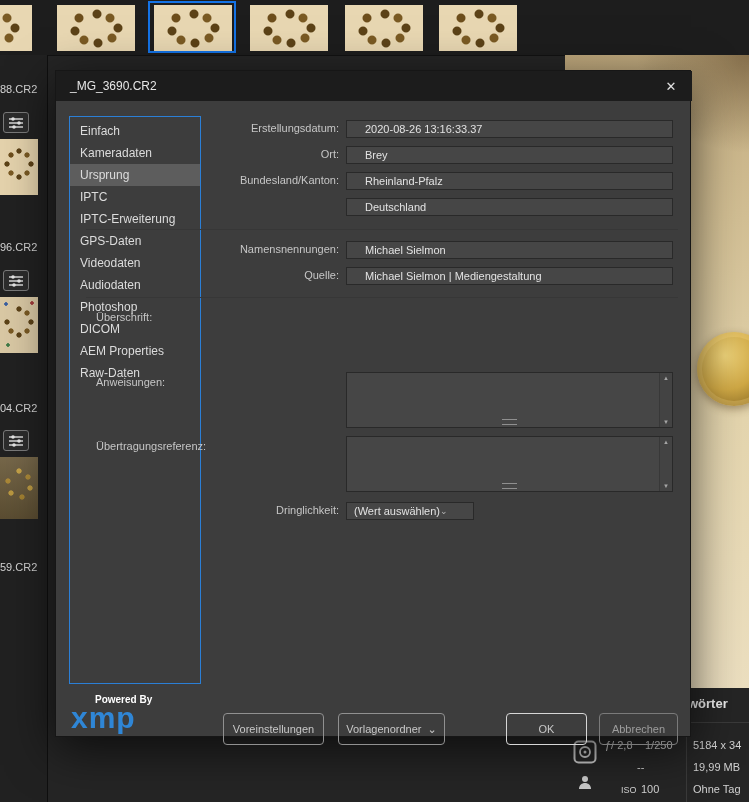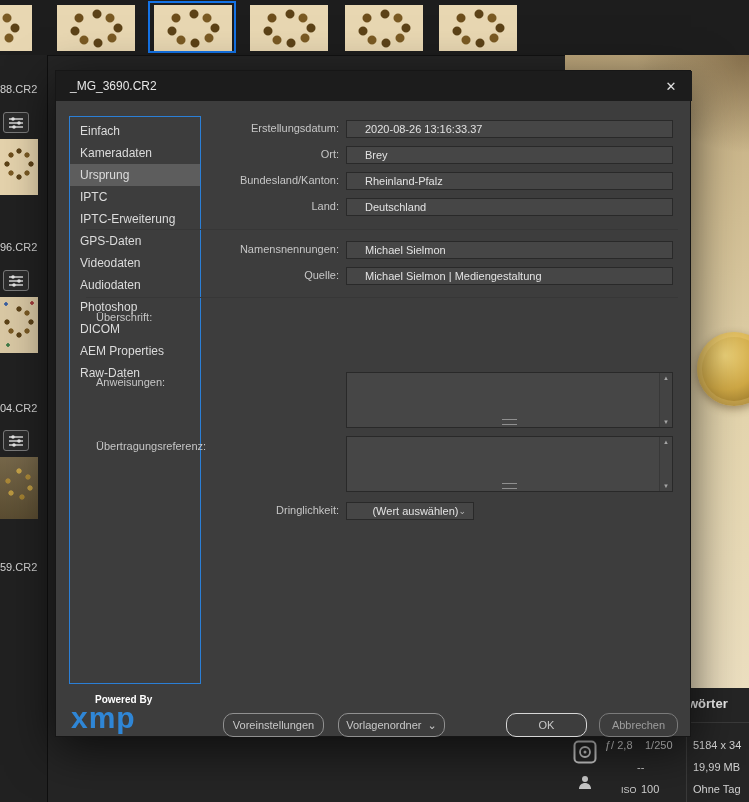--- a/index.html
+++ b/index.html
@@ -90,28 +90,28 @@
           color:#e2e2e2;font-size:11px;padding:0 18px;box-sizing:border-box;font-family:inherit;outline:none;}
   .ta{position:absolute;left:290px;top:0;width:327px;height:56px;background:#464646;border:1px solid #292929;box-sizing:border-box;}
   .ta textarea{position:absolute;left:0;top:0;width:311px;height:54px;background:transparent;border:none;resize:none;
           outline:none;color:#e2e2e2;font-size:11px;padding:3px 6px;box-sizing:border-box;font-family:inherit;}
   .ta .scroll{position:absolute;right:0;top:0;bottom:0;width:13px;border-left:1px solid #383838;display:flex;
           flex-direction:column;justify-content:space-between;align-items:center;padding:2px 0;box-sizing:border-box;
           color:#a5a5a5;font-size:6px;background:#434343;}
   .ta .grip{position:absolute;left:50%;bottom:2px;margin-left:-8px;width:15px;height:4px;
           border-top:1px solid #8f8f8f;border-bottom:1px solid #8f8f8f;}
   .dropdown{position:absolute;left:290px;top:0;width:128px;height:18px;background:#464646;border:1px solid #292929;
-          box-sizing:border-box;display:flex;align-items:center;justify-content:flex-end;padding:0 7px;
+          box-sizing:border-box;display:flex;align-items:center;justify-content:flex-start;padding:0 7px;
           font-size:11px;color:#e2e2e2;cursor:default;}
   .dropdown .chev{font-size:9px;color:#b5b5b5;}
   .sep{position:absolute;left:30px;width:592px;height:1px;background:#373737;}
   .plogo{position:absolute;left:15px;top:623px;}
   .plogo .pb{margin-left:24px;font-size:10px;font-weight:bold;color:#ffffff;}
   .plogo .xmp{font-size:30px;line-height:26px;font-weight:bold;color:#2f86d6;letter-spacing:1px;}
-  .btn{position:absolute;top:642px;height:24px;border-radius:10px;background:transparent;border:1px solid #909090;
+  .btn{position:absolute;top:642px;height:32px;border-radius:4px;background:transparent;border:1px solid #909090;
        color:#c8c8c8;font-size:11px;font-family:inherit;display:flex;align-items:center;justify-content:center;
        box-sizing:border-box;cursor:pointer;gap:6px;}
   #btn-presets{left:167px;width:101px;}
   #btn-templates{left:282px;width:107px;}
   #btn-ok{left:450px;width:81px;border-color:#d6d6d6;}
   #btn-cancel{left:543px;width:79px;border-color:#7a7a7a;color:#9d9d9d;}
 </style>
 </head>
 <body>
 
@@ -236,21 +236,20 @@
   </div>
   <div class="frow" style="top:75px">
     <label class="flabel">Ort:</label>
     <input class="finput" value="Brey" style="">
   </div>
   <div class="frow" style="top:101px">
     <label class="flabel">Bundesland/Kanton:</label>
     <input class="finput" value="Rheinland-Pfalz" style="">
   </div>
   <div class="frow" style="top:127px">
-    <label class="flabel">Land:</label>
     <input class="finput" value="Deutschland" style="">
   </div>
 
   <div class="sep" style="top:158px"></div>
 
   <div class="frow" style="top:170px">
     <label class="flabel">Namensnennungen:</label>
     <input class="finput" value="Michael Sielmon" style="">
   </div>
   <div class="frow" style="top:196px">

